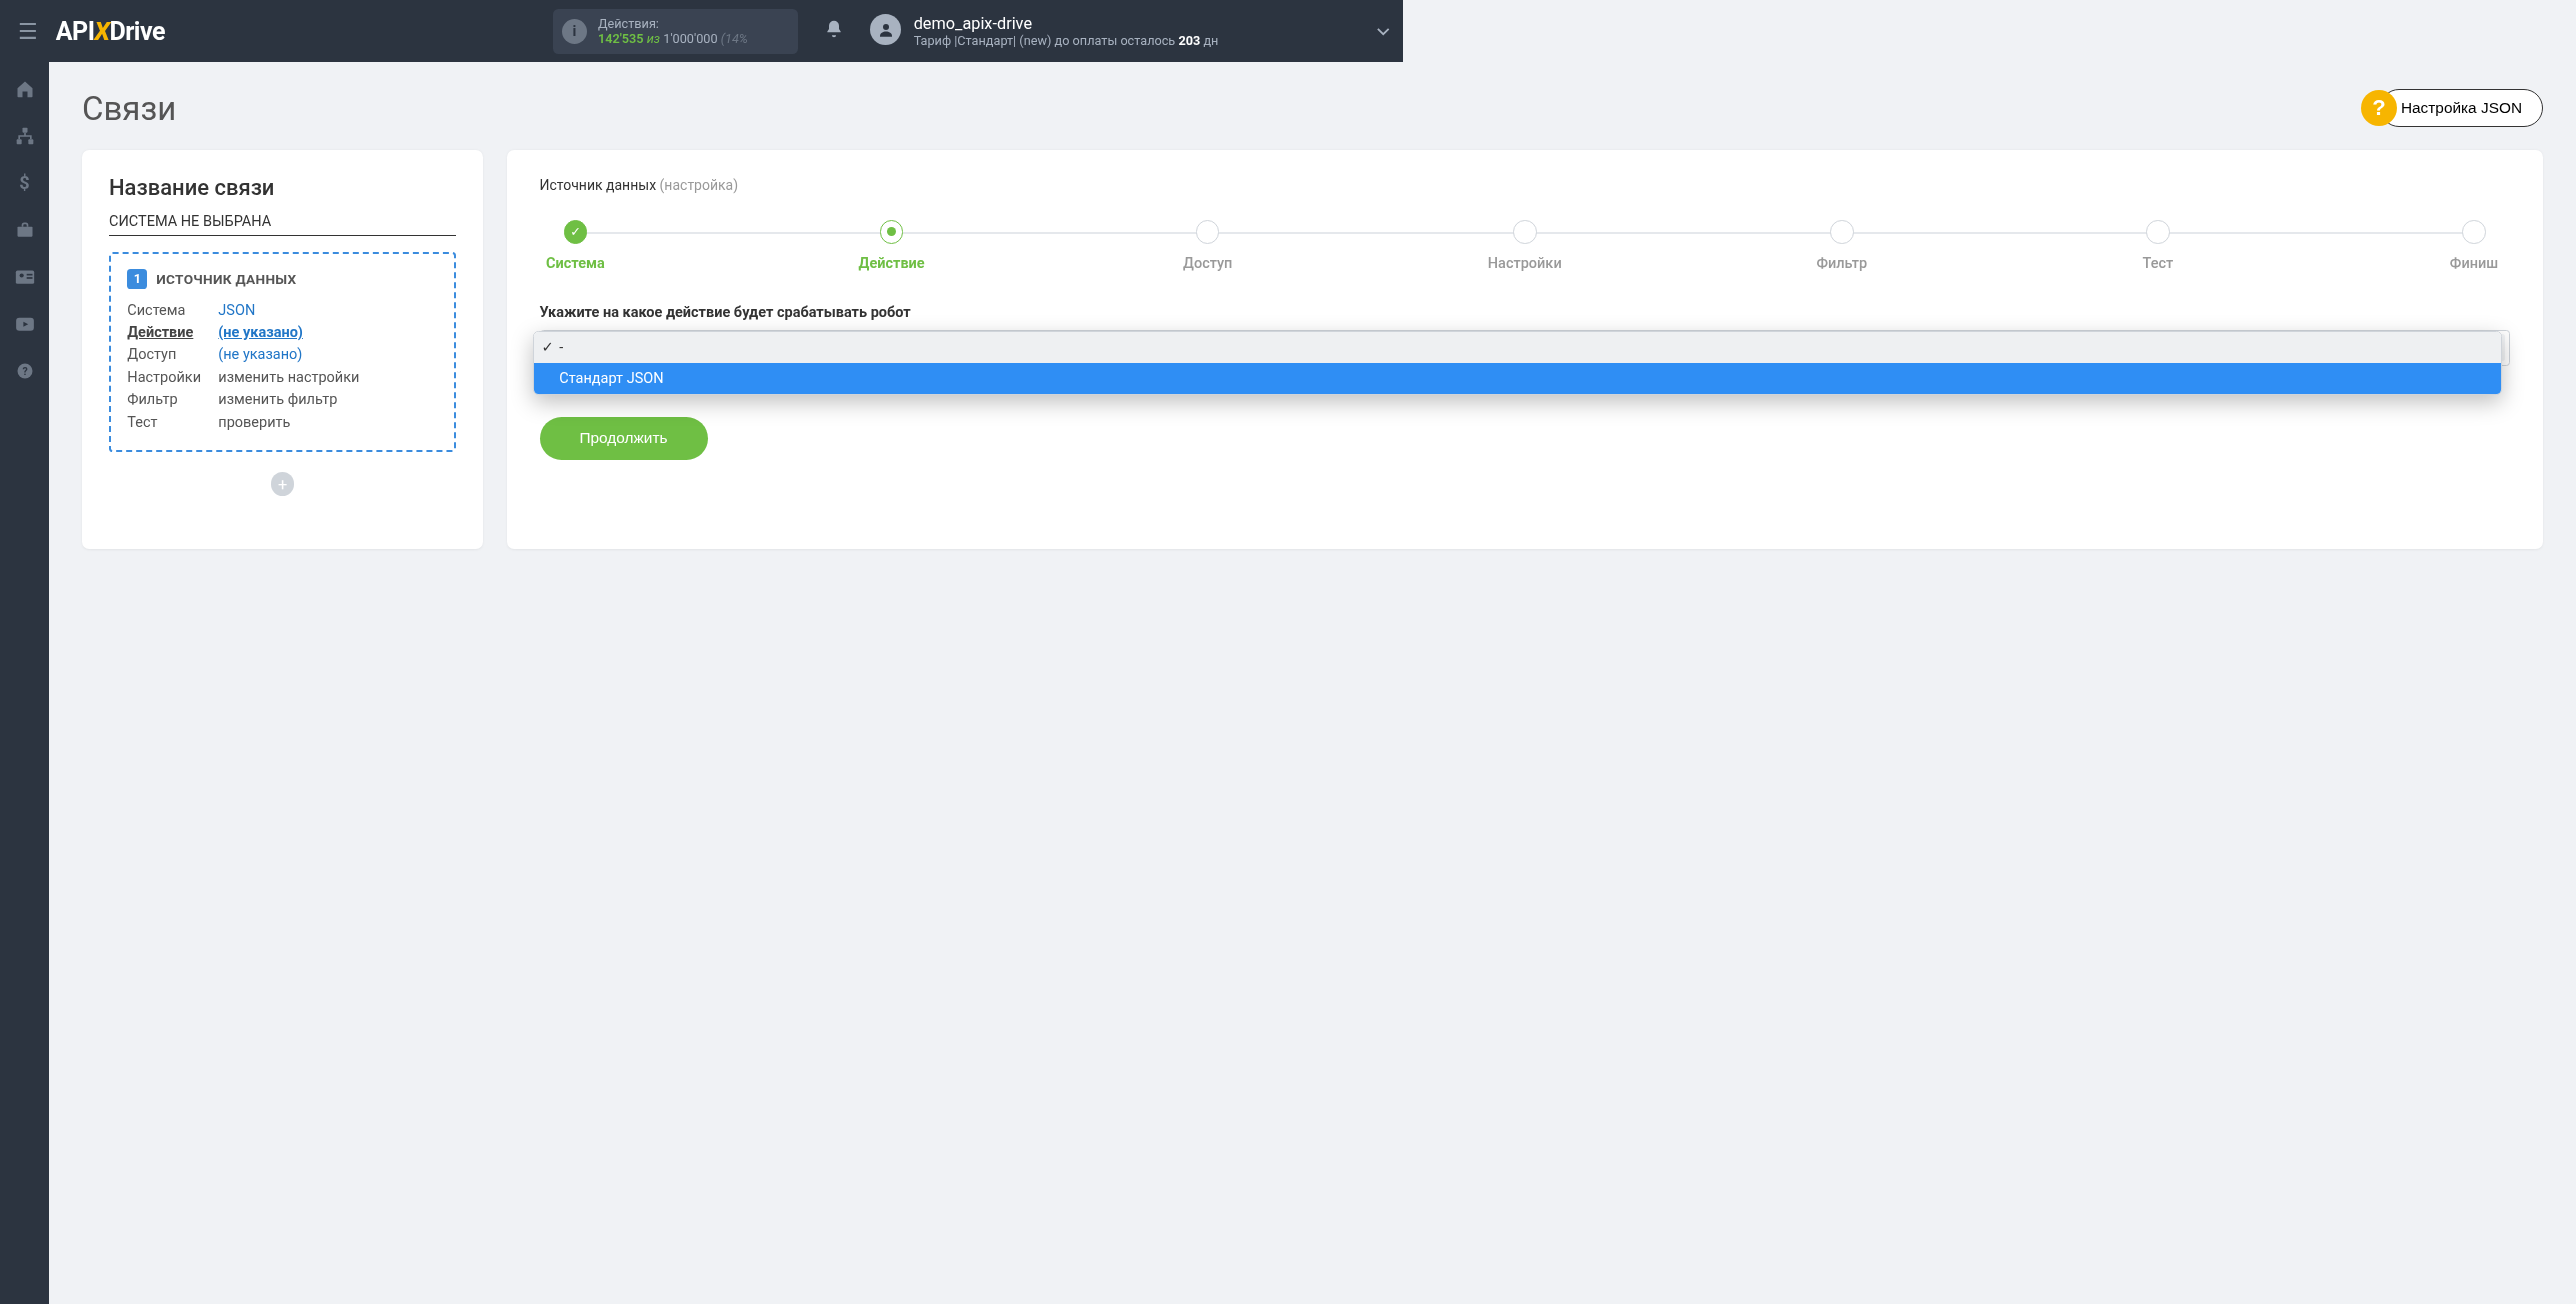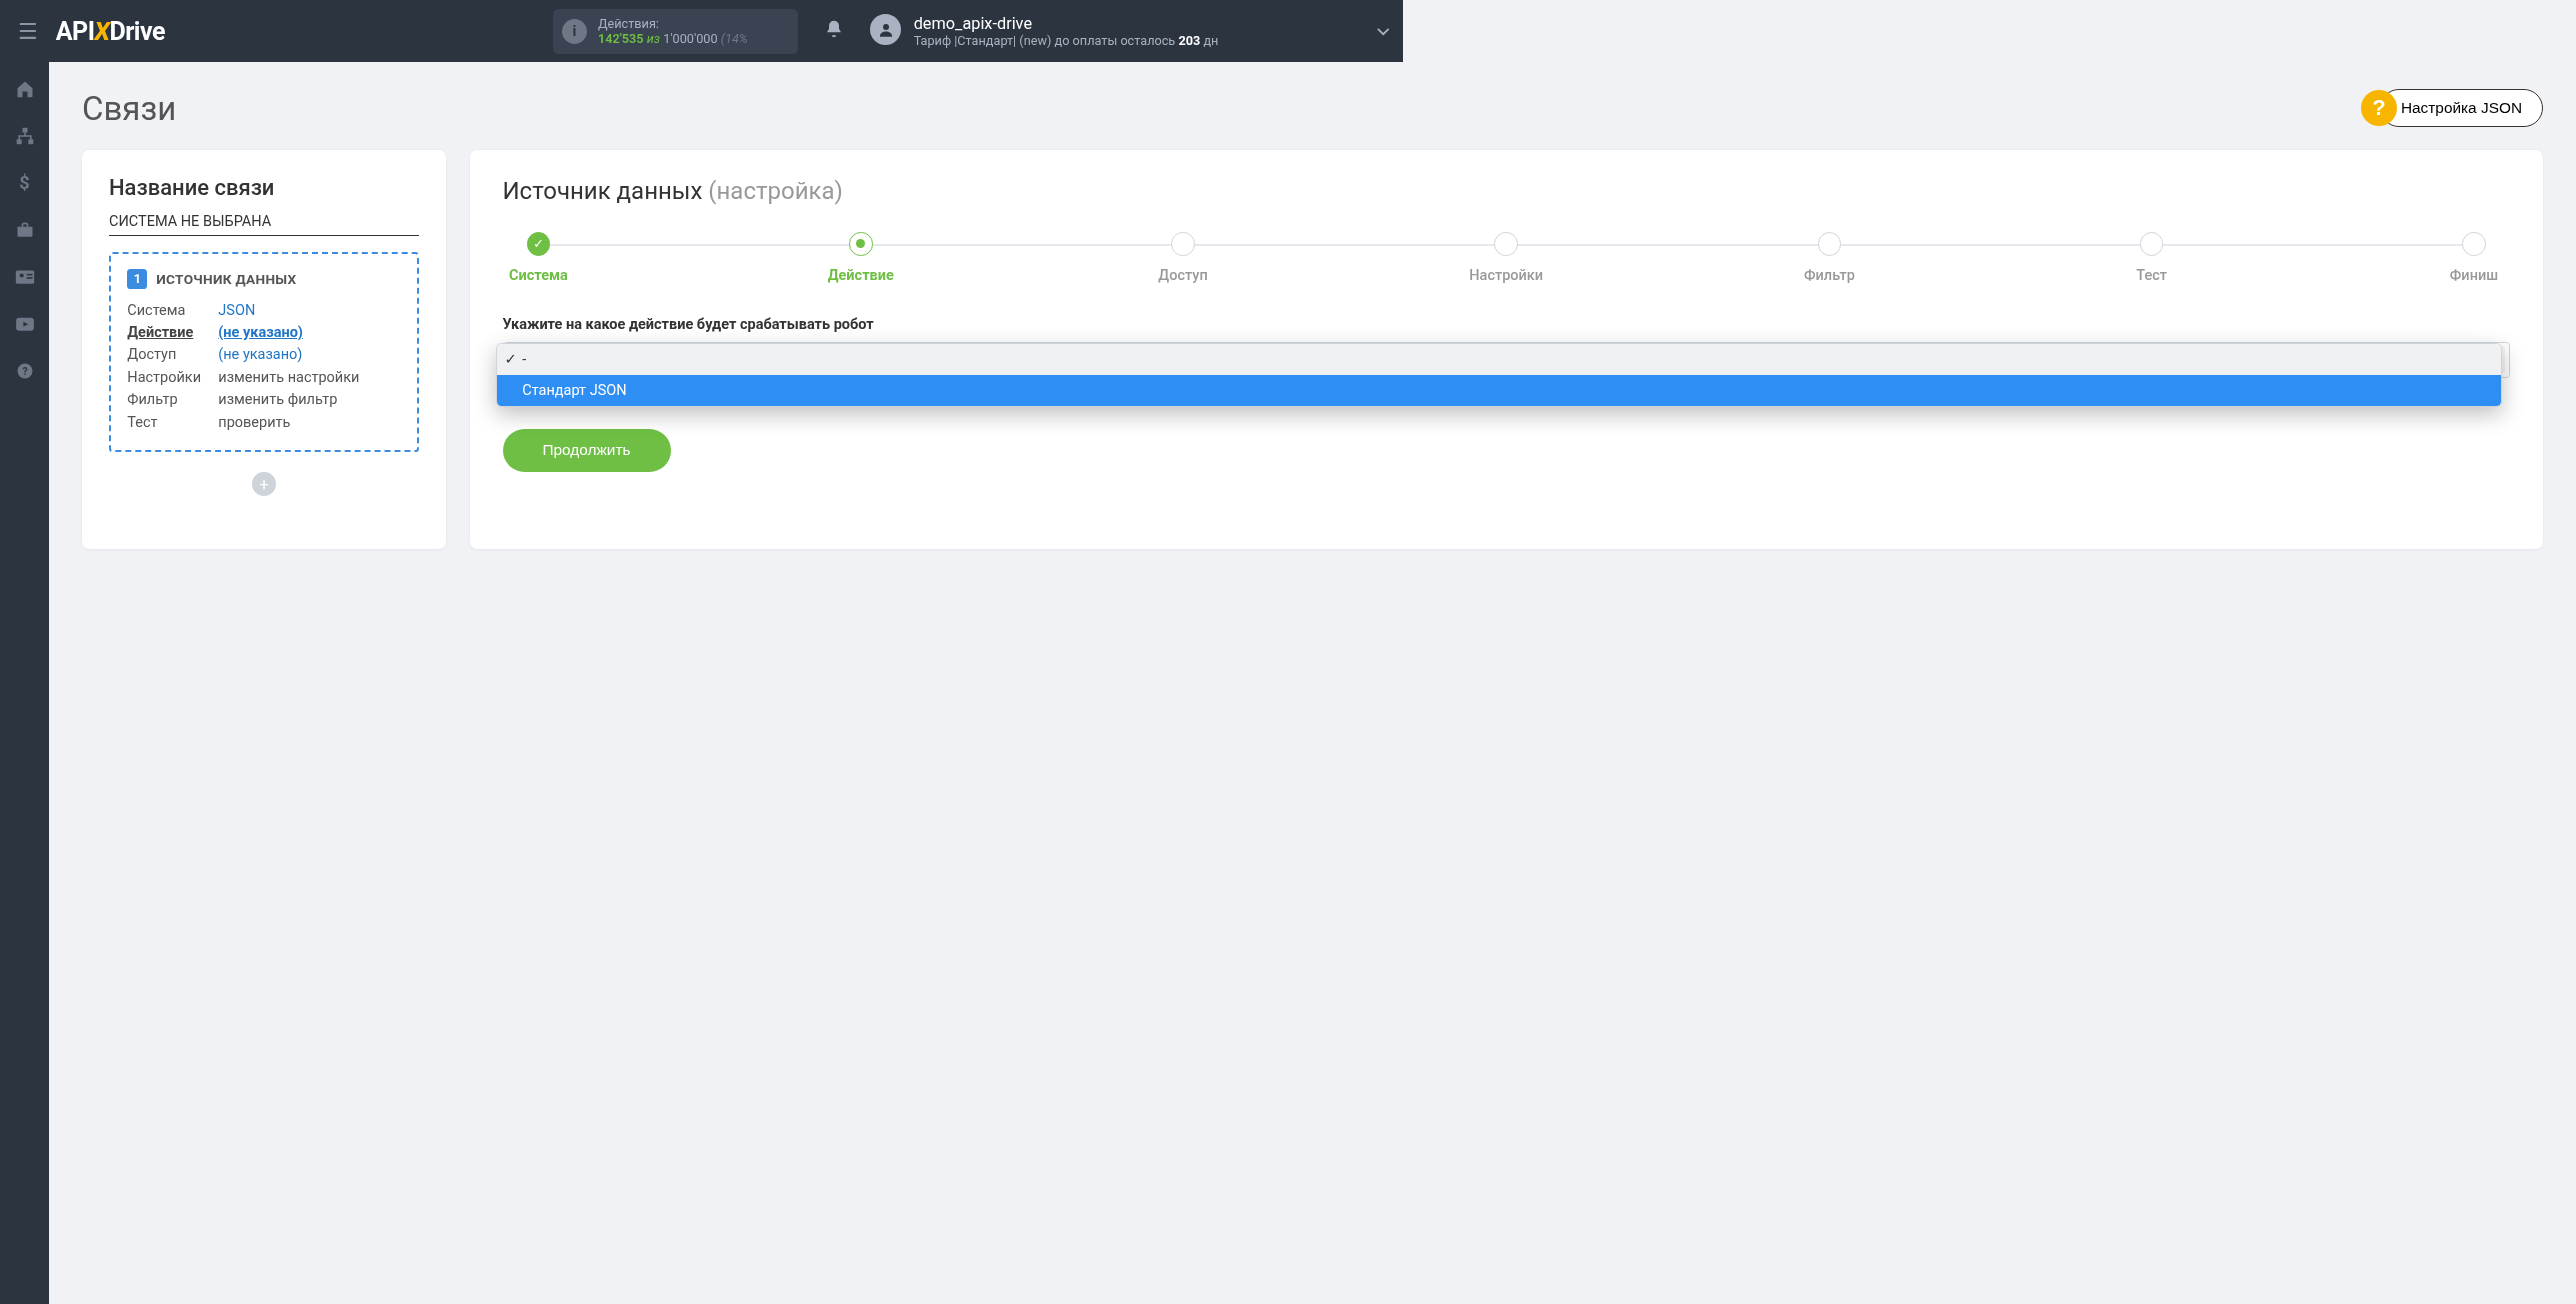--- a/index.html
+++ b/index.html
@@ -39,40 +39,40 @@
 .help-circle { position: absolute; left: -20px; top: 50%; transform: translateY(-50%); width: 36px; height: 36px; border-radius: 50%; background: #f7b500; color: #fff; font-size: 22px; font-weight: 700; display: flex; align-items: center; justify-content: center; }
 
 .breadcrumb { margin-top: 12.7px; font-size: 14.5px; color: #555; }
 .breadcrumb a { color: #2176c7; text-decoration: none; }
 .breadcrumb .sep { color: #999; margin: 0 7.2px; }
 
 .content-row { display: flex; gap: 23.5px; margin-top: 22px; }
 
 
 .card { background: #fff; border-radius: 7.2px; box-shadow: 0 0.9px 2.7px rgba(0,0,0,0.06); }
-.left-card { width: 364px; padding: 25px 27px 31px; }
+.left-card { width: 401px; padding: 25px 27px 31px; }
 .left-card h2 { font-size: 22px; font-weight: 500; color: #333; margin-bottom: 12.7px; }
 .sys-name { font-size: 14.5px; color: #333; border-bottom: 0.9px solid #333; padding-bottom: 5.4px; margin-bottom: 16.3px; }
 
 .dashed-box { border: 2.7px dashed #3b8cde; border-radius: 3.6px; padding: 14.5px 16.3px; }
 .dashed-header { display: flex; align-items: center; gap: 9px; margin-bottom: 12.7px; }
 .step-badge { background: #3b8cde; color: #fff; width: 20px; height: 20px; border-radius: 3.6px; display: flex; align-items: center; justify-content: center; font-size: 12.7px; font-weight: 700; }
 .dashed-title { font-size: 13.6px; font-weight: 700; color: #555; letter-spacing: 0.3px; }
 .kv-row { display: flex; margin-bottom: 5.4px; font-size: 14.5px; }
 .kv-row .k { width: 91px; color: #555; }
 .kv-row.active .k { font-weight: 700; text-decoration: underline; color: #444;}
 .kv-row .v-link { color: #2176c7; }
 .kv-row .v-link.u { text-decoration: underline; font-weight: 700; }
 .kv-row .v-text { color: #555; }
 
 .add-btn { width: 23.5px; height: 23.5px; border-radius: 50%; background: #cfd4da; color: #fff; display: flex; align-items: center; justify-content: center; font-size: 16.3px; margin: 20px auto 0; cursor: pointer; }
 
 
 .right-card { flex: 1; padding: 27px 33px; position: relative; min-height: 399px;}
-.right-card h2 { font-size: 24px; font-weight: 400; color: #333; }
+.right-card h2 { font-size: 14px; font-weight: 400; color: #333; }
 .right-card h2 .sub { color: #999; }
 
 .stepper { display: flex; align-items: flex-start; margin-top: 27px; position: relative; justify-content: space-between; }
 .step { display: flex; flex-direction: column; align-items: center; z-index: 1; min-width: 72px;}
 .step-circle { width: 23.5px; height: 23.5px; border-radius: 50%; border: 1.8px solid #cfd4da; background: #fff; display: flex; align-items: center; justify-content: center; }
 .step.done .step-circle { background: #6fbf44; border-color: #6fbf44; color: #fff; }
 .step.current .step-circle { border-color: #6fbf44; }
 .step.current .step-circle::after { content: ''; width: 9px; height: 9px; border-radius: 50%; background: #6fbf44; }
 .step-label { margin-top: 11px; font-size: 14.5px; color: #999; font-weight: 500;}
 .step.done .step-label, .step.current .step-label { color: #6fbf44; font-weight: 700; }

